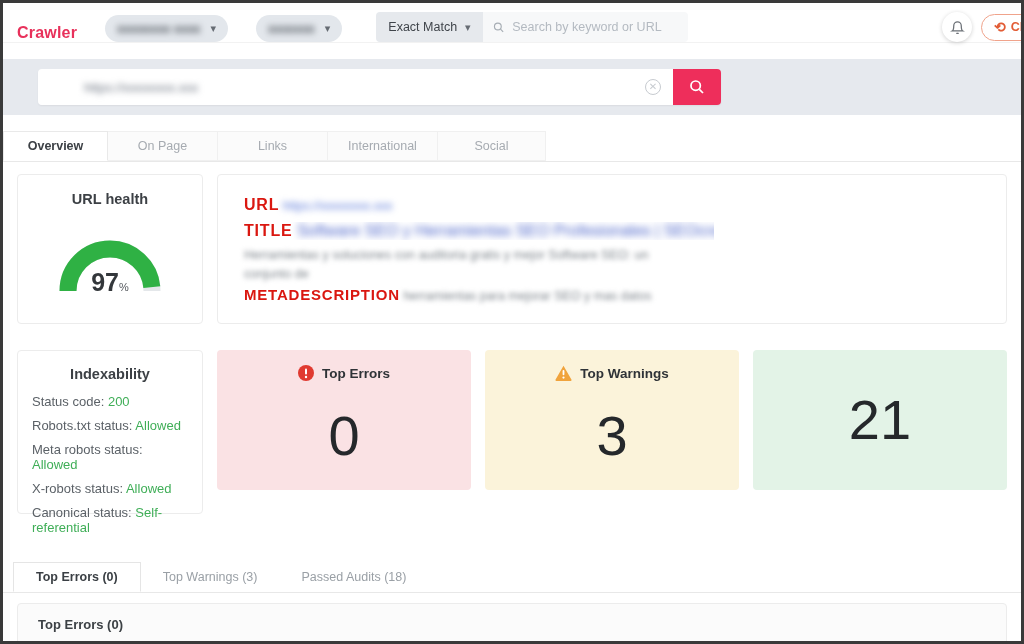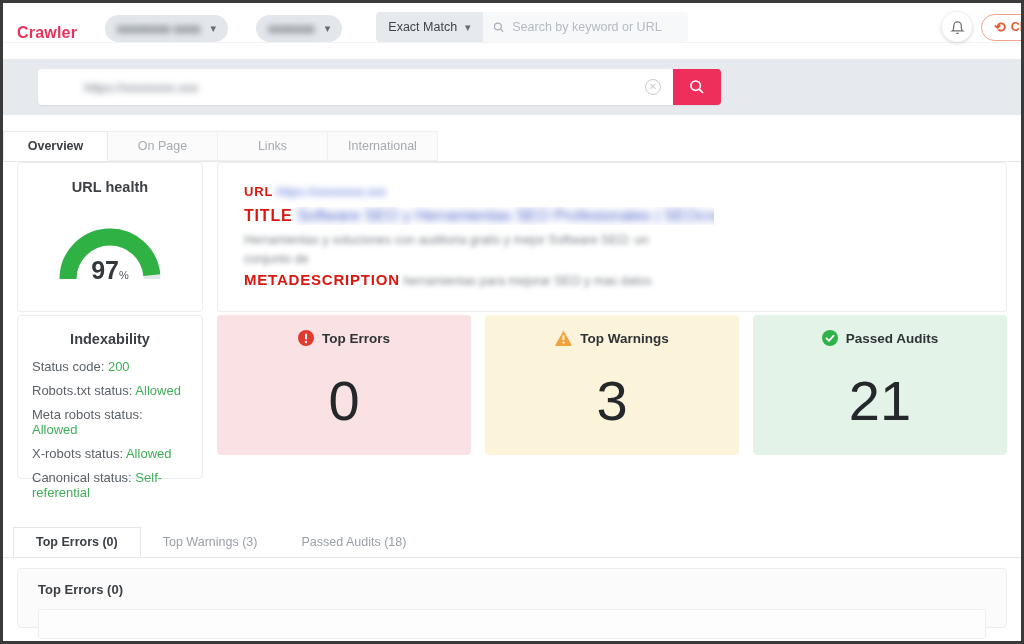--- a/index.html
+++ b/index.html
@@ -34,43 +34,43 @@
 
   
   .tabs { display:flex; margin-top:16px; border-bottom:1px solid #e8e8e8; }
   .tab { height:30px; display:flex; align-items:center; justify-content:center; font-size:12.5px; color:#a6abb1; background:#fbfbfb; border:1px solid #f0f0f0; border-left:0; cursor:pointer; }
   .tab:first-child { border-left:1px solid #e9e9e9; }
   .tab.active { background:#fff; border:1px solid #e9e9e9; border-bottom:1px solid #fff; margin-bottom:-1px; color:#3c4045; font-weight:bold; }
   .tab.w1{width:105px}.tab.w2{width:110px}.tab.w3{width:110px}.tab.w4{width:110px}.tab.w5{width:108px}
 
   
   .content { padding:0 14px; }
-  .row1 { display:flex; gap:14px; }
+  .row1 { display:flex; gap:14px; margin-top:12px; }
   .card { background:#fff; border:1px solid #ececec; border-radius:4px; }
   .health-card { width:186px; height:150px; padding-top:16px; text-align:center; flex:0 0 186px; }
   .card-title { font-size:14.5px; font-weight:bold; color:#3c4045; }
   .gaugewrap { position:relative; width:120px; height:64px; margin:24px auto 0; }
   .gauge-num { position:absolute; left:0; right:0; bottom:-2px; font-size:25px; font-weight:bold; color:#33373b; }
   .gauge-num .pct { font-size:11px; font-weight:normal; color:#55595e; }
 
   .gpreview { flex:1; height:150px; padding:14px 0 0 26px; overflow:hidden; }
   .glogo { font-size:23px; font-weight:bold; letter-spacing:-.5px; }
   .glogo span { display:inline-block; }
   .gl-b{color:#4285F4}.gl-r{color:#EA4335}.gl-y{color:#FBBC05}.gl-g{color:#34A853}
   .redlabel { color:#da1710; font-weight:bold; letter-spacing:.8px; }
   .gp-url { margin-top:7px; font-size:12.5px; }
-  .gp-url .redlabel { font-size:13px; }
+  .gp-url .redlabel { font-size:16px; }
   .gp-url .blur-blue { filter:blur(3px); color:#5b79d9; }
   .gp-title { margin-top:8px; font-size:16px; max-width:470px; white-space:nowrap; overflow:hidden; }
   .gp-title .blur-blue { filter:blur(3.5px); color:#4a63c9; }
   .gp-desc { margin-top:6px; font-size:12.5px; color:#7d848b; max-width:430px; line-height:1.5; }
   .gp-desc .blur-gray { filter:blur(2.8px); }
   .gp-desc .redlabel { font-size:15px; }
 
-  .row2 { display:flex; gap:14px; margin-top:3px; }
+  .row2 { display:flex; gap:14px; margin-top:26px; }
   .index-card { width:186px; height:164px; flex:0 0 186px; padding:15px 14px 0; }
   .index-card .card-title { text-align:center; margin-bottom:12px; }
   .idx-row { font-size:13px; color:#5b6167; margin-top:9px; }
   .idx-row .val { color:#3fae57; }
 
   .sumcard { flex:1; height:140px; border-radius:4px; text-align:center; padding-top:15px; }
   .sumcard.errors { background:#fae2e4; }
   .sumcard.warnings { background:#fbf3da; }
   .sumcard.passed { background:#e3f3e7; }
   .sum-head { display:flex; align-items:center; justify-content:center; gap:8px; font-size:13.5px; font-weight:bold; color:#2f3337; }
@@ -142,20 +142,21 @@
           </svg>
       </button>
     </div>
   </div>
 
   <div class="tabs">
     <div class="tab w1 active">Overview</div>
     <div class="tab w2">On Page</div>
     <div class="tab w3">Links</div>
     <div class="tab w4">International</div>
+    <div class="tab w5">Social</div>
   </div>
 
   <div class="content">
 
     <div class="row1">
       <div class="card health-card">
         <div class="card-title">URL health</div>
         <div class="gaugewrap">
           <svg width="120" height="64" viewBox="0 0 120 64">
             <path d="M 18 60 A 42 42 0 0 1 102 60" fill="none" stroke="#e4e7ea" stroke-width="17"></path>
@@ -210,27 +211,20 @@
               <path d="M8.5 0.8 L16.4 14.6 a0.9 0.9 0 0 1 -0.8 1.4 H1.4 a0.9 0.9 0 0 1 -0.8 -1.4 Z" fill="#f0a33c"></path>
               <rect x="7.6" y="5" width="1.8" height="5.2" rx="0.9" fill="#fff"></rect>
               <circle cx="8.5" cy="12.6" r="1.1" fill="#fff"></circle>
             </svg>
           <span>Top Warnings</span>
         </div>
         <div class="sum-num">3</div>
       </div>
 
       <div class="sumcard passed">
-        <div class="sum-head">
-          <svg width="16" height="16" viewBox="0 0 16 16">
-              <circle cx="8" cy="8" r="8" fill="#30b24a"></circle>
-              <polyline points="4.5,8.3 7,10.8 11.6,5.6" fill="none" stroke="#fff" stroke-width="1.8" stroke-linecap="round" stroke-linejoin="round"></polyline>
-            </svg>
-          <span>Passed Audits</span>
-        </div>
         <div class="sum-num">21</div>
       </div>
     </div>
   </div>
 
   <div class="btabs">
     <div class="btab active">Top Errors (0)</div>
     <div class="btab">Top Warnings (3)</div>
     <div class="btab">Passed Audits (18)</div>
   </div>

